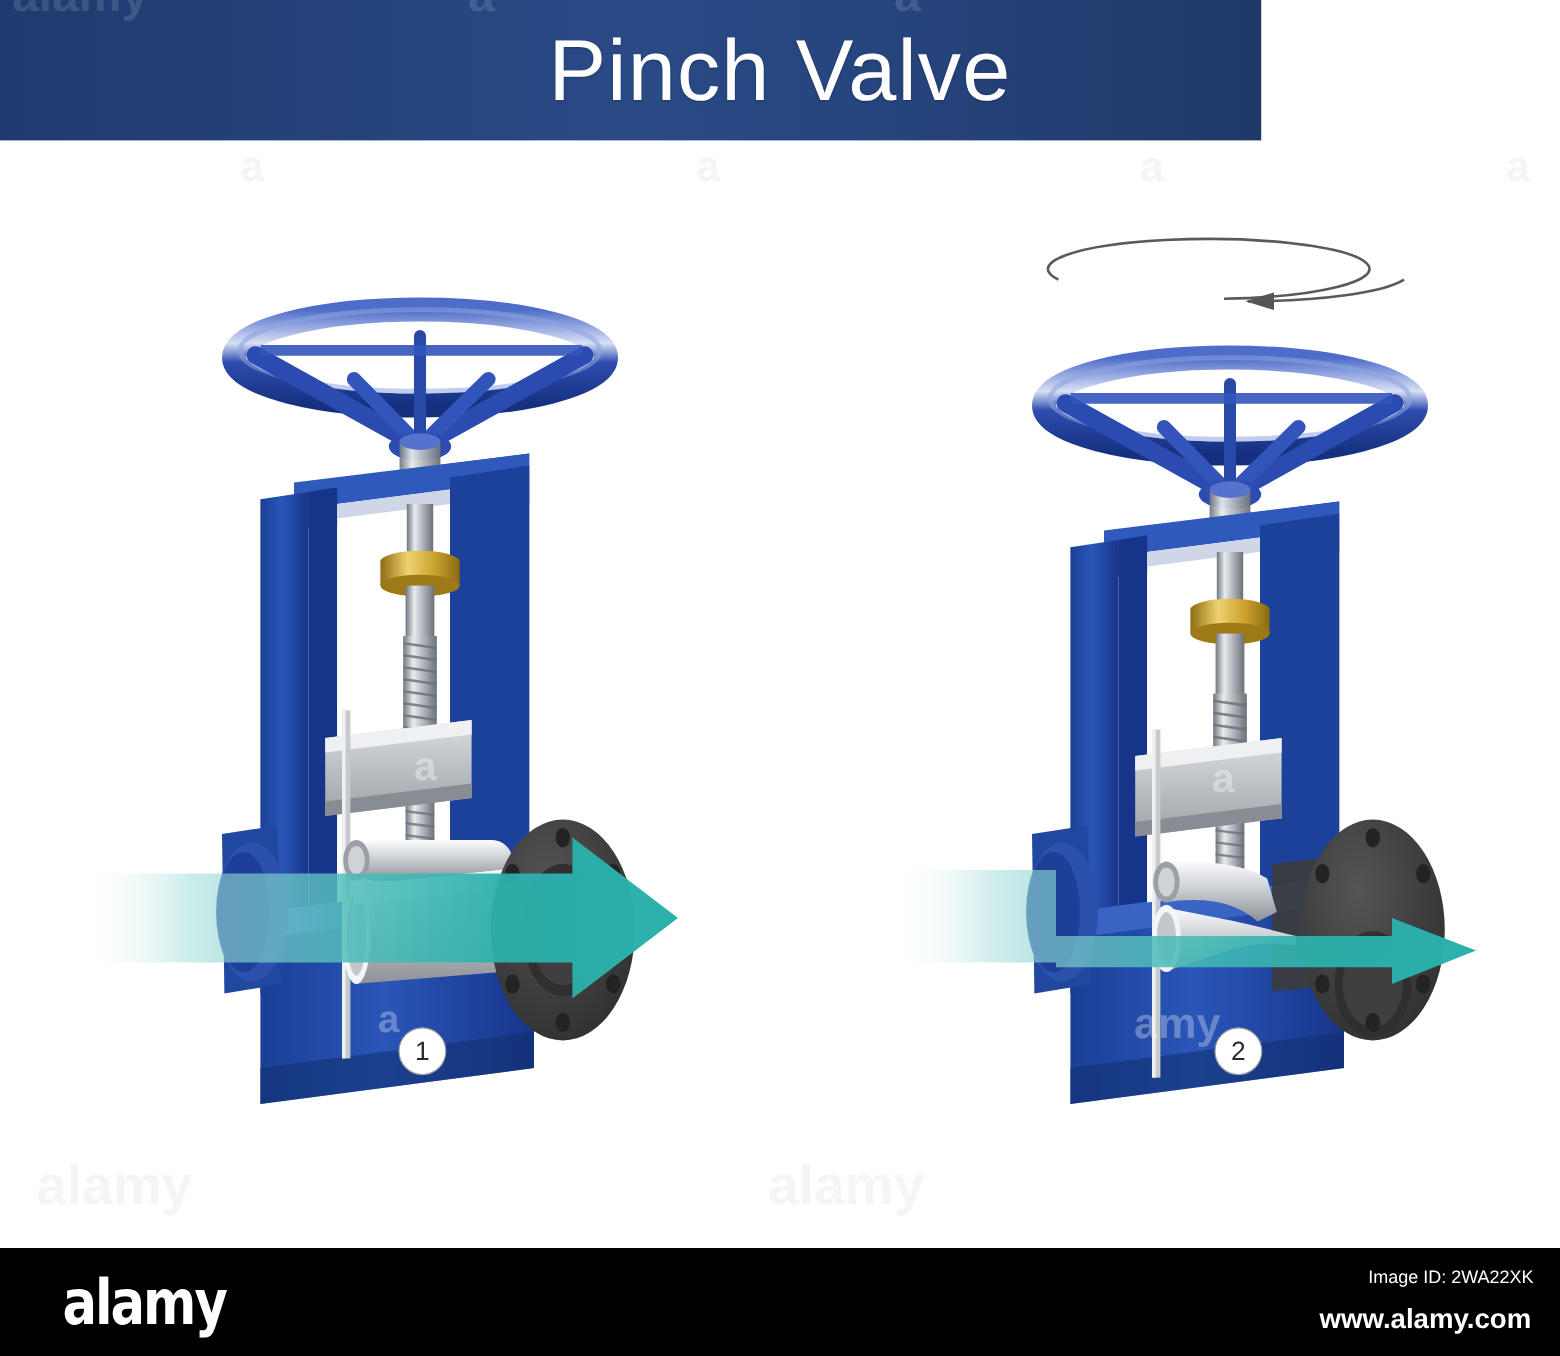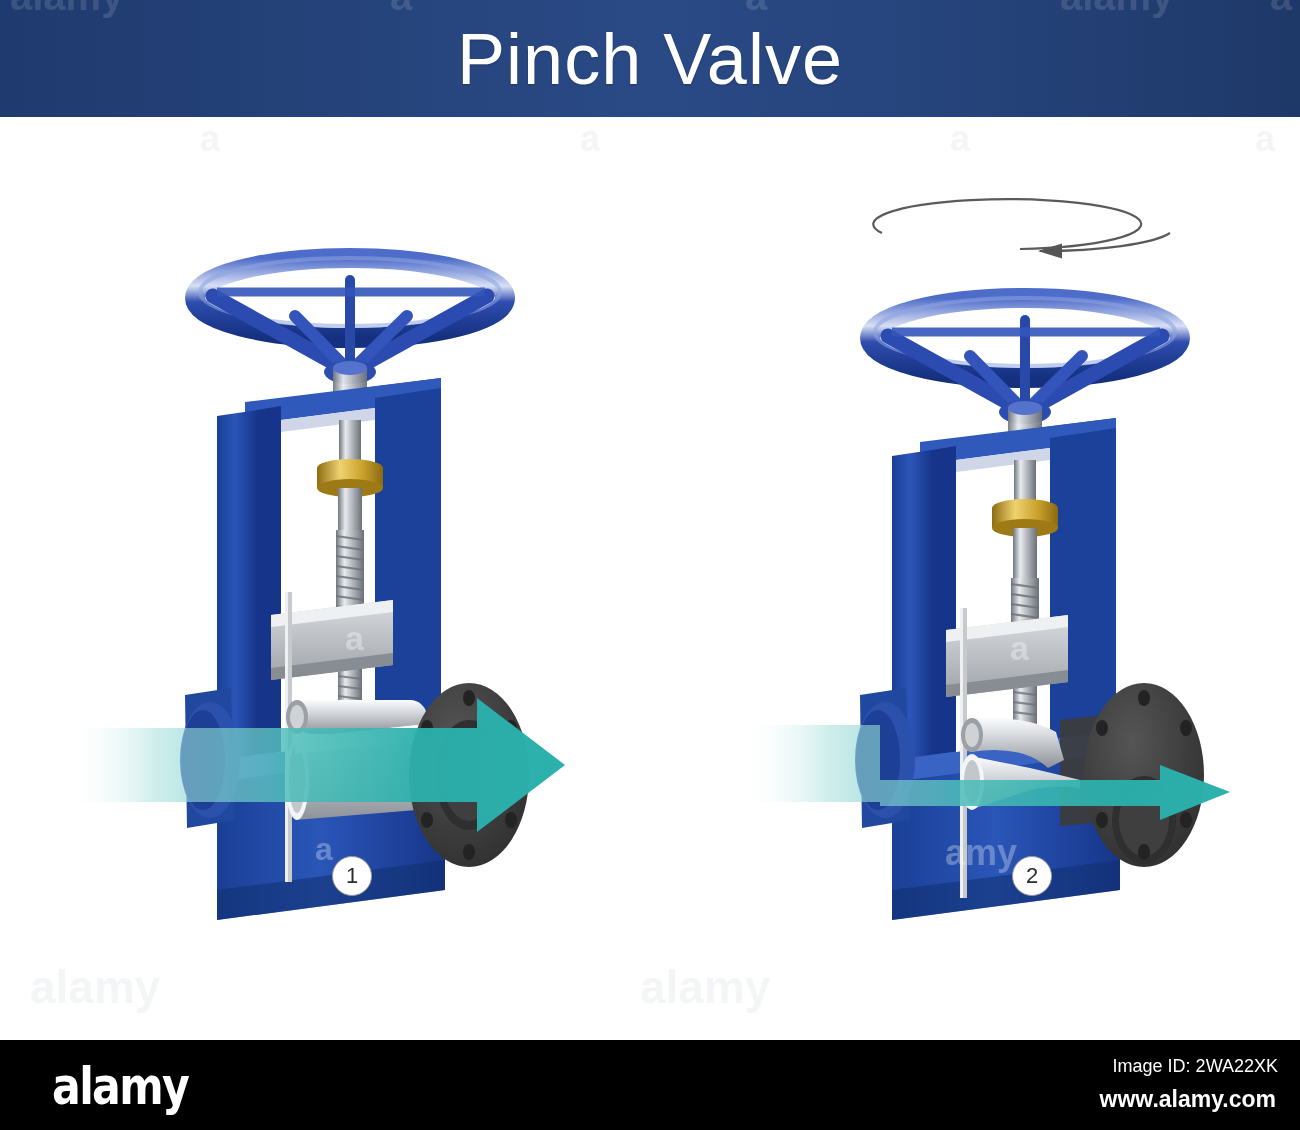--- a/index.html
+++ b/index.html
@@ -1,20 +1,20 @@
 <!DOCTYPE html>
 <html><head>
 <meta charset="utf-8">
 <style>
   html,body{margin:0;padding:0;background:#fff;}
   body{width:1300px;height:1130px;position:relative;overflow:hidden;
        font-family:"Liberation Sans","DejaVu Sans",sans-serif;}
 
   
-  #header{position:absolute;left:0;top:0;width:1300px;height:117px;
+  #header{position:absolute;left:0;top:0;width:1051px;height:117px;
           background:linear-gradient(90deg,#1f3a6e 0%,#26447c 30%,#2a4a86 50%,#26447c 72%,#1e3868 100%);
           overflow:hidden;}
   #header-title{position:absolute;left:0;top:0;width:1300px;height:117px;
           display:flex;align-items:center;justify-content:center;
           color:#ffffff;font-size:72px;font-weight:400;letter-spacing:1px;
           text-shadow:0 1px 2px rgba(0,0,0,.25);}
   .hdr-wm{position:absolute;color:rgba(255,255,255,.13);font-weight:700;
           font-size:40px;top:-26px;pointer-events:none;}
 
   
@@ -32,21 +32,21 @@
            justify-content:center;font-size:22px;color:#2b2b2b;background:#fff;}
   #cap1{left:332px;top:856px;}
   #cap2{left:1012px;top:856px;}
 
   
   #footer{position:absolute;left:0;top:1040px;width:1300px;height:90px;background:#000;}
   #alamy-logo{position:absolute;left:52px;top:16px;color:#fff;
               font-size:52px;font-weight:700;letter-spacing:-2px;
               font-family:"DejaVu Sans",sans-serif;transform:scaleX(.82);
               transform-origin:left center;}
-  #img-id{position:absolute;right:22px;top:16px;color:#fff;font-size:18px;}
+  #img-id{position:absolute;right:22px;top:16px;color:#fff;font-size:15px;}
   #site{position:absolute;right:24px;top:46px;color:#fff;font-size:23px;font-weight:700;}
   svg{display:block;}
 </style>
 </head>
 <body>
 
 <div id="header">
   <div class="hdr-wm" style="left:10px;">alamy</div>
   <div class="hdr-wm" style="left:390px;">a</div>
   <div class="hdr-wm" style="left:745px;">a</div>

